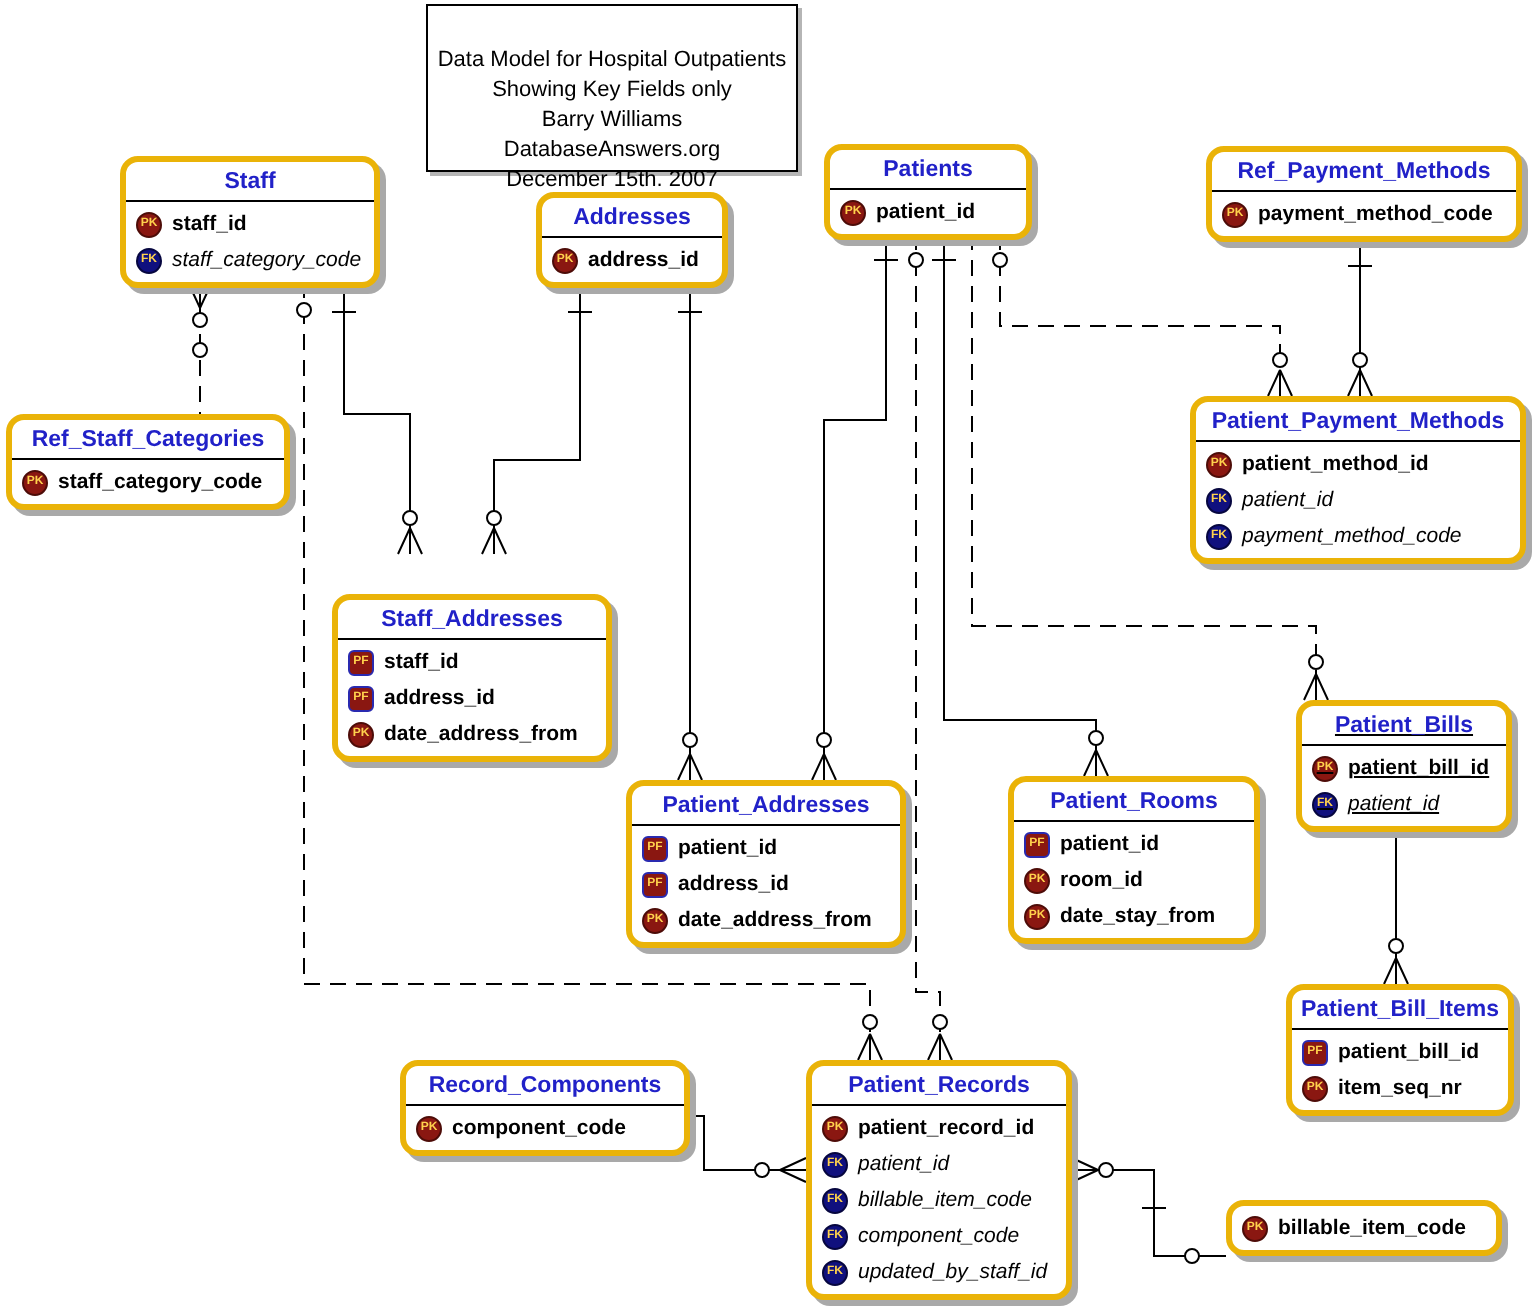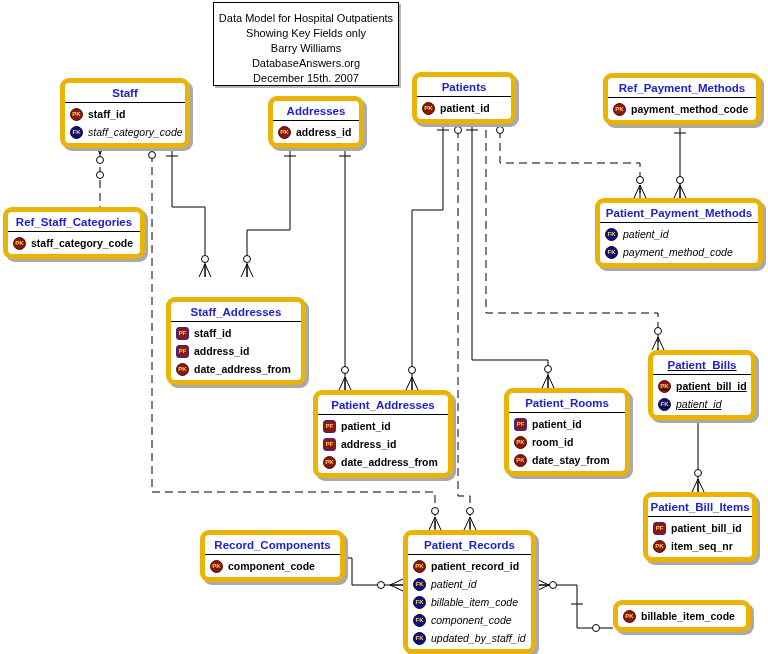--- a/index.html
+++ b/index.html
@@ -5,40 +5,40 @@
   * { margin:0; padding:0; box-sizing:border-box; }
   html,body { background:#ffffff; }
   body { font-family:"Liberation Sans", sans-serif; }
   #diagram { position:relative; width:768px; height:654px; background:#fff; overflow:hidden; }
   #rel-layer { position:absolute; left:0; top:0; z-index:1; }
   .rel-line { fill:none; stroke:#000; stroke-width:1; }
   .rel-line.dashed { stroke-dasharray:8 5; }
   .marker { stroke:#000; stroke-width:1; fill:none; }
   .marker-circle { fill:#fff; stroke:#000; stroke-width:1; }
 
-  .entity { position:absolute; z-index:2; background:#fff; border:5px solid #eab308;
+  .entity { position:absolute; z-index:2; background:#fff; border:3px solid #eab308;
             border-radius:9px; box-shadow:3px 3px 0 #a9a9a9; }
   .entity-header { height:20px; display:flex; align-items:center; justify-content:center;
             font-size:11.5px; font-weight:bold; color:var(--title-color,#2121c8);
             border-bottom:1px solid #000; white-space:nowrap; padding:0 4px; }
   .entity-body { padding:2px 0; }
   .field-row { display:flex; align-items:center; gap:5px; height:18px; padding:0 5px; }
   .key-icon { width:13px; height:13px; min-width:13px; border-radius:50%;
             display:flex; align-items:center; justify-content:center;
             font-size:6px; font-weight:bold; letter-spacing:0;
             color:var(--key-text,#ffd24d); }
   .key-icon.pk { background:var(--pk-bg,#8a1711); border:1px solid #4d0c08; }
   .key-icon.fk { background:var(--fk-bg,#10107e); border:1px solid #06063f; }
   .key-icon.pf { background:var(--pk-bg,#8a1711); border:1px solid #2a2ab0; border-radius:3px; }
   .field-name { font-size:10.5px; color:#000; font-weight:bold; white-space:nowrap;text-align:center; }
   .field-name.italic { font-style:italic; font-weight:normal; }
 
   .title-box { position:absolute; z-index:2; left:213px; top:2px; width:186px; height:84px;
             border:1px solid #000; background:#fff; box-shadow:2px 2px 0 #b5b5b5;
-            text-align:center; font-size:11px; line-height:15px; color:#000; padding-top:8px; }
+            text-align:center; font-size:11px; line-height:15px; color:#000; padding-top:20px; }
 </style>
 </head>
 <body>
 
 <div id="diagram">
   <svg id="rel-layer" width="768" height="654">
       <polyline points="100,141 100,207" class="rel-line dashed"></polyline>
       <path d="M94,141 L100,154 L100,141 M100,154 L106,141" class="marker"></path>
       <circle cx="100" cy="160" r="3.5" class="marker-circle"></circle>
       <circle cx="100" cy="175" r="3.5" class="marker-circle"></circle>
@@ -147,20 +147,24 @@
         <div class="field-row">
           <span class="key-icon pk">PK</span>
           <span class="field-name">staff_category_code</span>
         </div>
       </div>
     </div>
     <div class="entity" style="left: 595px; top: 198px; width: 168px;">
       <div class="entity-header">Patient_Payment_Methods</div>
       <div class="entity-body">
         <div class="field-row">
+          <span class="key-icon pk">PK</span>
+          <span class="field-name">patient_method_id</span>
+        </div>
+        <div class="field-row">
           <span class="key-icon fk">FK</span>
           <span class="field-name italic">patient_id</span>
         </div>
         <div class="field-row">
           <span class="key-icon fk">FK</span>
           <span class="field-name italic">payment_method_code</span>
         </div>
       </div>
     </div>
     <div class="entity" style="left: 166px; top: 277px; width: 140px; margin-top: 20px;">

